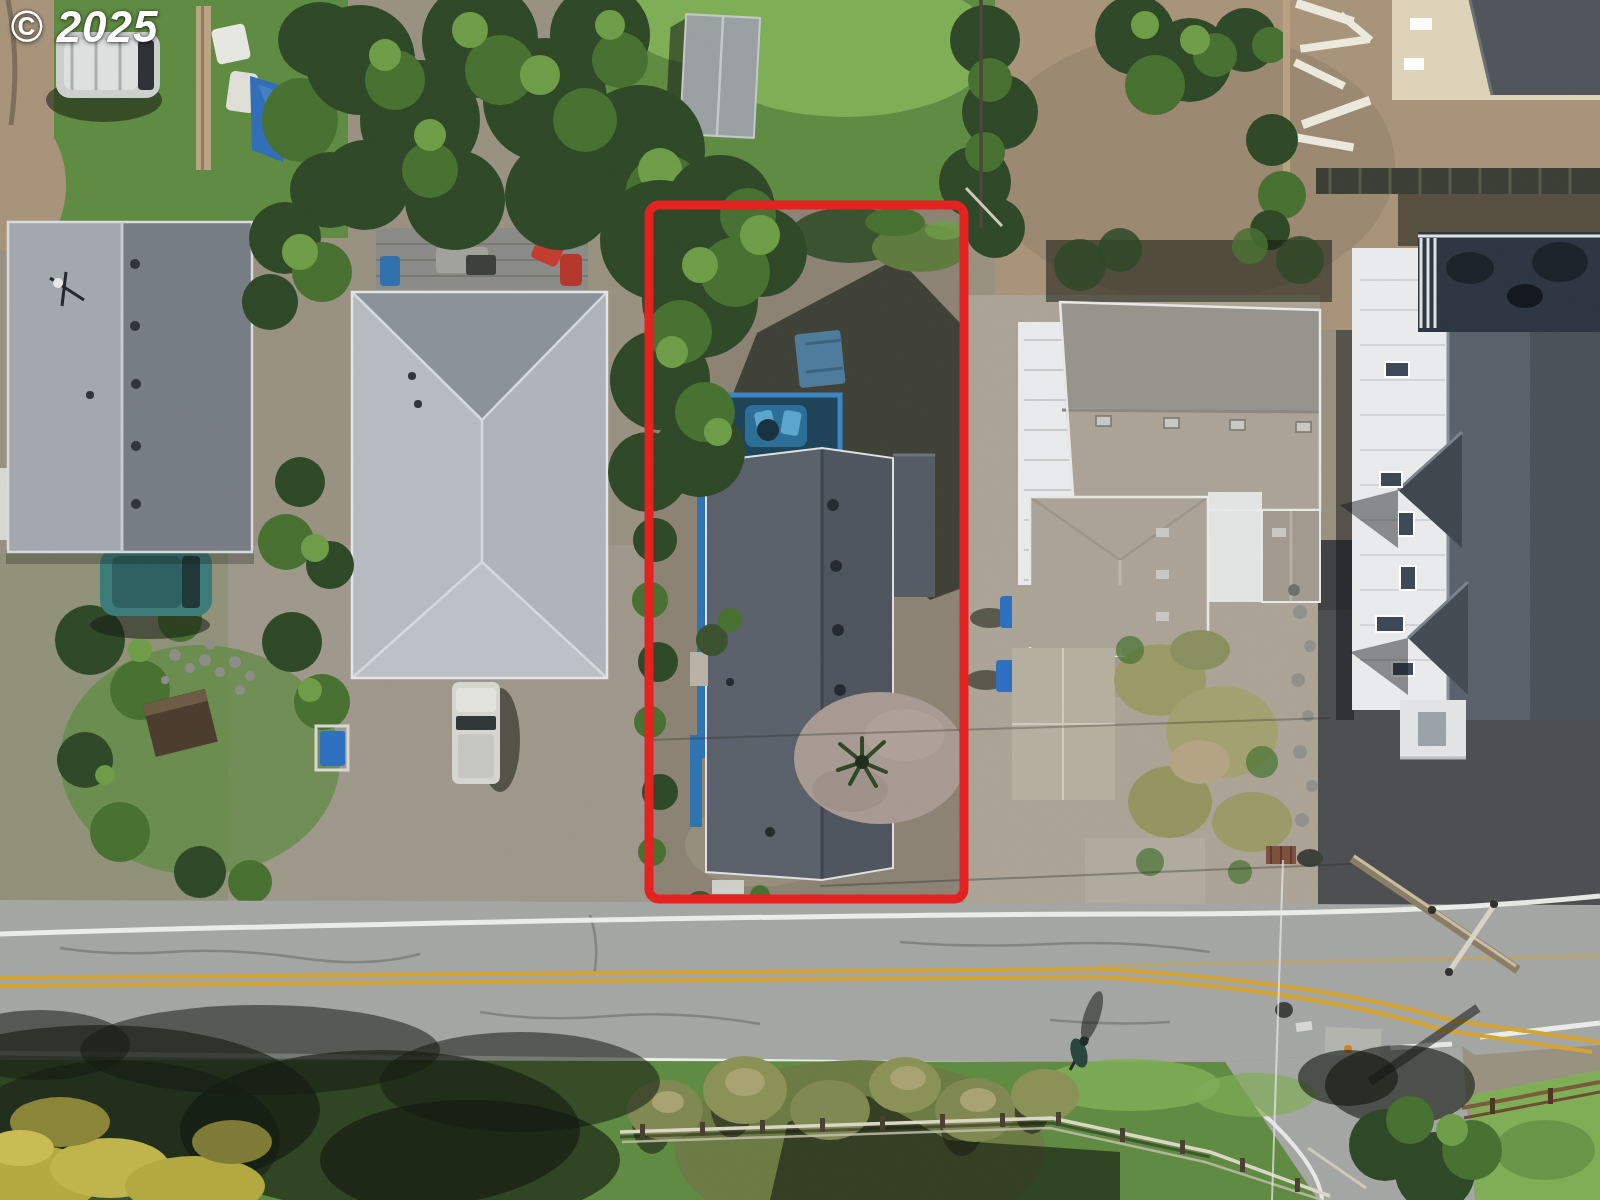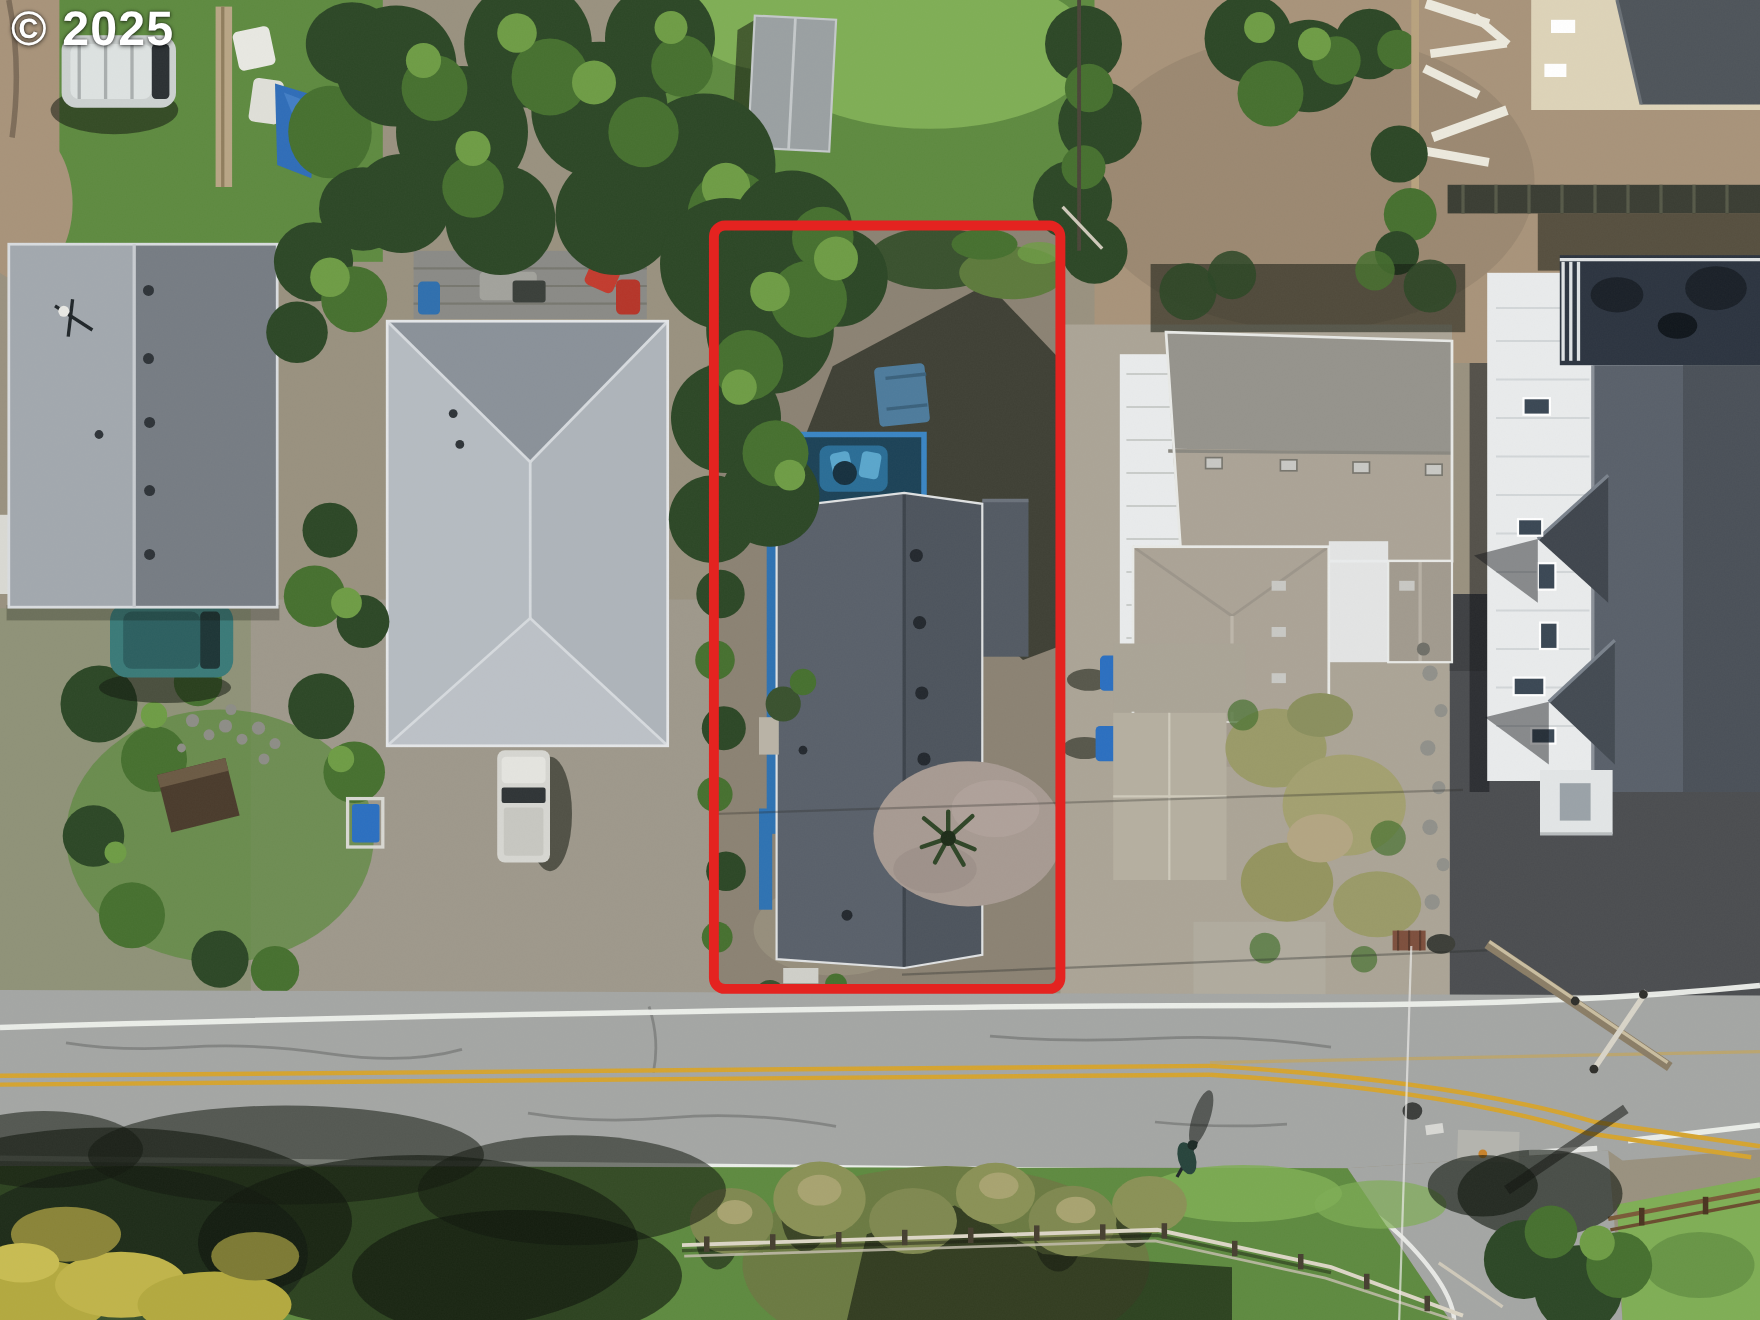--- a/index.html
+++ b/index.html
@@ -10,21 +10,21 @@
     --line-white:#eef0ec; --line-yellow:#d5a430;
     --roof-light:#b5bbc1; --roof-mid:#8a9199; --roof-dark:#59606a; --roof-tan:#aba396;
     --white-wall:#e9ebec; --blue-accent:#2e72b2; --shadow:#161a12;
   }
   html,body{margin:0;padding:0;background:#777;}
   #stage{position:relative;width:1600px;height:1200px;overflow:hidden;background:var(--gravel);
          font-family:"Liberation Sans",sans-serif;}
   #scene{position:absolute;left:0;top:0;}
   #watermark{position:absolute;left:10px;top:2px;font-size:44px;font-weight:700;color:#fff;
              letter-spacing:1px;text-shadow:0 1px 4px rgba(0,0,0,.65),0 0 2px rgba(0,0,0,.5);
-             user-select:none;}
+             user-select:none;font-style:italic;}
   .sh{fill:rgba(18,23,14,.55);}
   .sh2{fill:rgba(14,20,11,.6);}
 </style>
 </head>
 <body>
 
 <div id="stage">
 <svg id="scene" width="1600" height="1200" viewBox="0 0 1600 1200">
   <defs>
     <filter id="grain">

